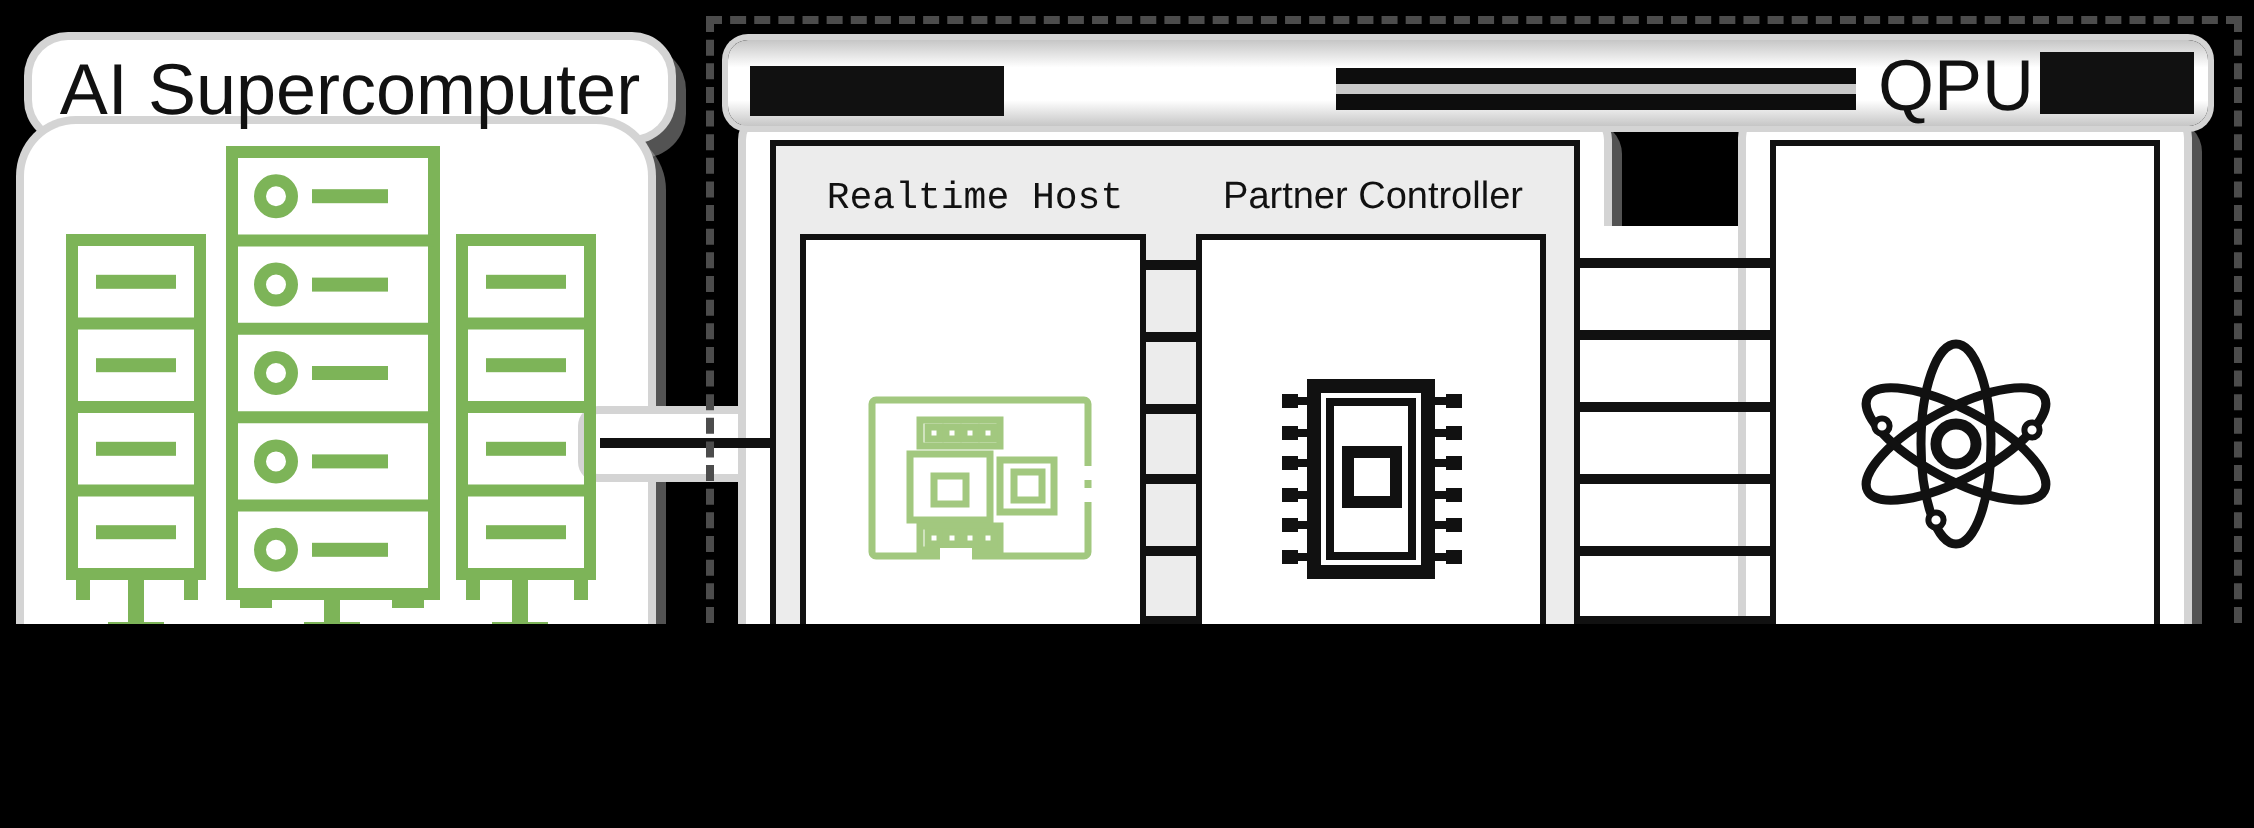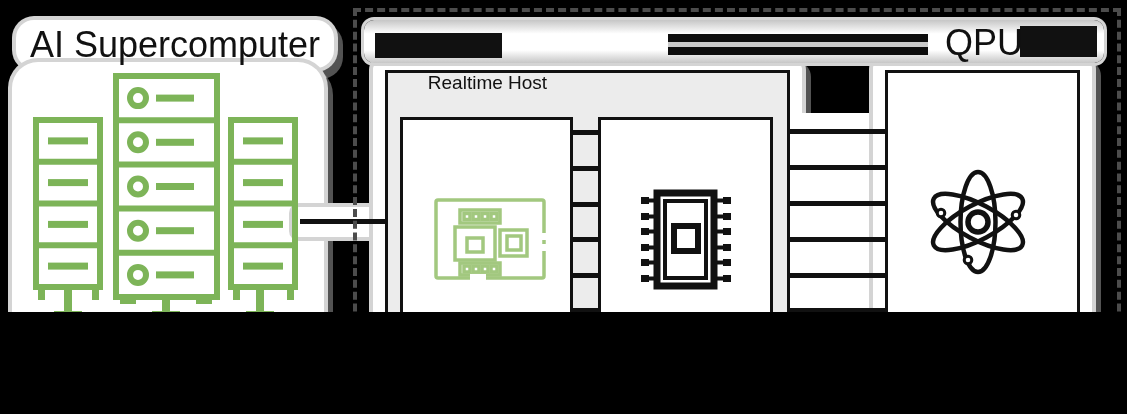--- a/index.html
+++ b/index.html
@@ -34,24 +34,24 @@
     left:364px;top:20px;width:740px;height:43px;border-radius:10px;z-index:1;
     background:linear-gradient(180deg,#c6c6c6 0%,#ffffff 32%,#ffffff 70%,#c6c6c6 100%);
     box-shadow:0 0 0 3px var(--halo-fringe);
   }
 
   
   .big-title{color:var(--line-black);font-size:36px;line-height:40px;font-weight:500;
     text-align:center;white-space:nowrap;z-index:3;}
   .ai-title-text{left:20px;top:25px;width:310px;}
   .nvq-title-text{left:500px;top:23px;width:170px;}
-  .qpu-title-text{left:933px;top:23px;width:90px;text-align:right;}
+  .qpu-title-text{left:933px;top:23px;width:90px;}
   .small-label{color:var(--line-black);font-size:19px;line-height:22px;font-weight:400;
     text-align:center;white-space:nowrap;z-index:4;}
-  .host-label{left:402px;top:72px;width:171px;}
+  .host-label{left:402px;top:88px;width:171px;font-family:Liberation Mono, monospace;}
   .controller-label{left:600px;top:88px;width:173px;}
 
   
   .bar{background:var(--line-black);z-index:2;}
   .bar.left-bar{left:375px;top:33px;width:127px;height:25px;}
   .bar.right-bar{left:1020px;top:26px;width:77px;height:31px;}
   .double-bar{
     left:668px;top:34px;width:260px;height:21px;z-index:2;
     background:linear-gradient(180deg,#0d0d0d 0 38%,#c9c9c9 38% 62%,#0d0d0d 62% 100%);
   }
@@ -147,20 +147,21 @@
     <rect x="236" y="214" width="8" height="40" fill="var(--green)" stroke="none"></rect>
     <rect x="23" y="251" width="260" height="8" fill="var(--green)" stroke="none"></rect>
     <rect x="37" y="244" width="22" height="22" fill="#fff"></rect>
     <rect x="135" y="244" width="22" height="22" fill="#fff"></rect>
     <rect x="229" y="244" width="22" height="22" fill="#fff"></rect>
   </svg>
 
   <div class="sticker nvq"></div>
   <div class="gray-box"></div>
   <div class="small-label host-label">Realtime Host</div>
+  <div class="small-label controller-label">Partner Controller</div>
 
   <div class="rung inner" style="top:130px"></div>
   <div class="rung inner" style="top:166px"></div>
   <div class="rung inner" style="top:202px"></div>
   <div class="rung inner" style="top:237px"></div>
   <div class="rung inner" style="top:273px"></div>
   <div class="rung inner" style="top:308px"></div>
   <div class="rung inner" style="top:341px"></div>
 
   <div class="white-box host-box"></div>

